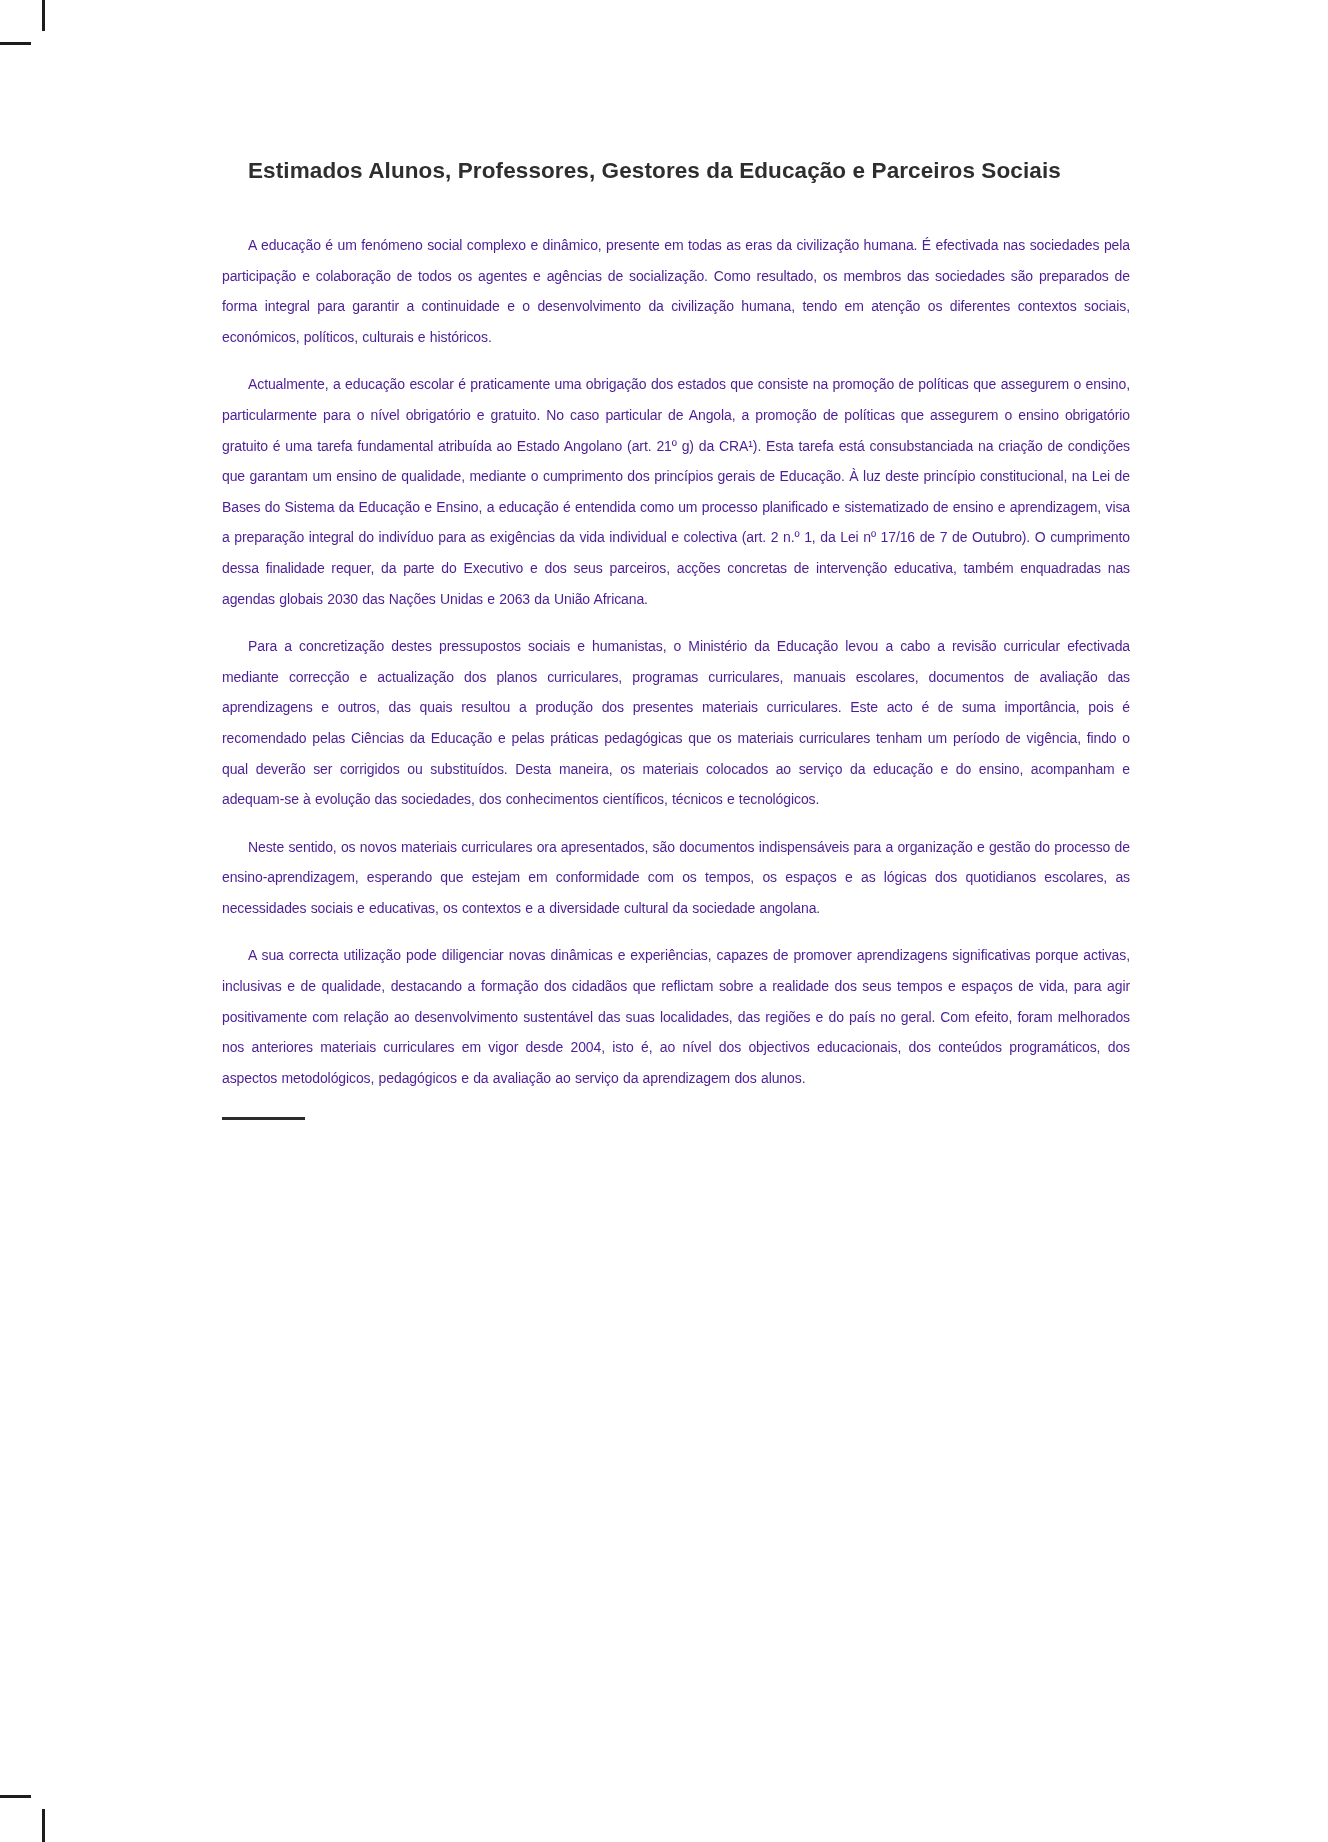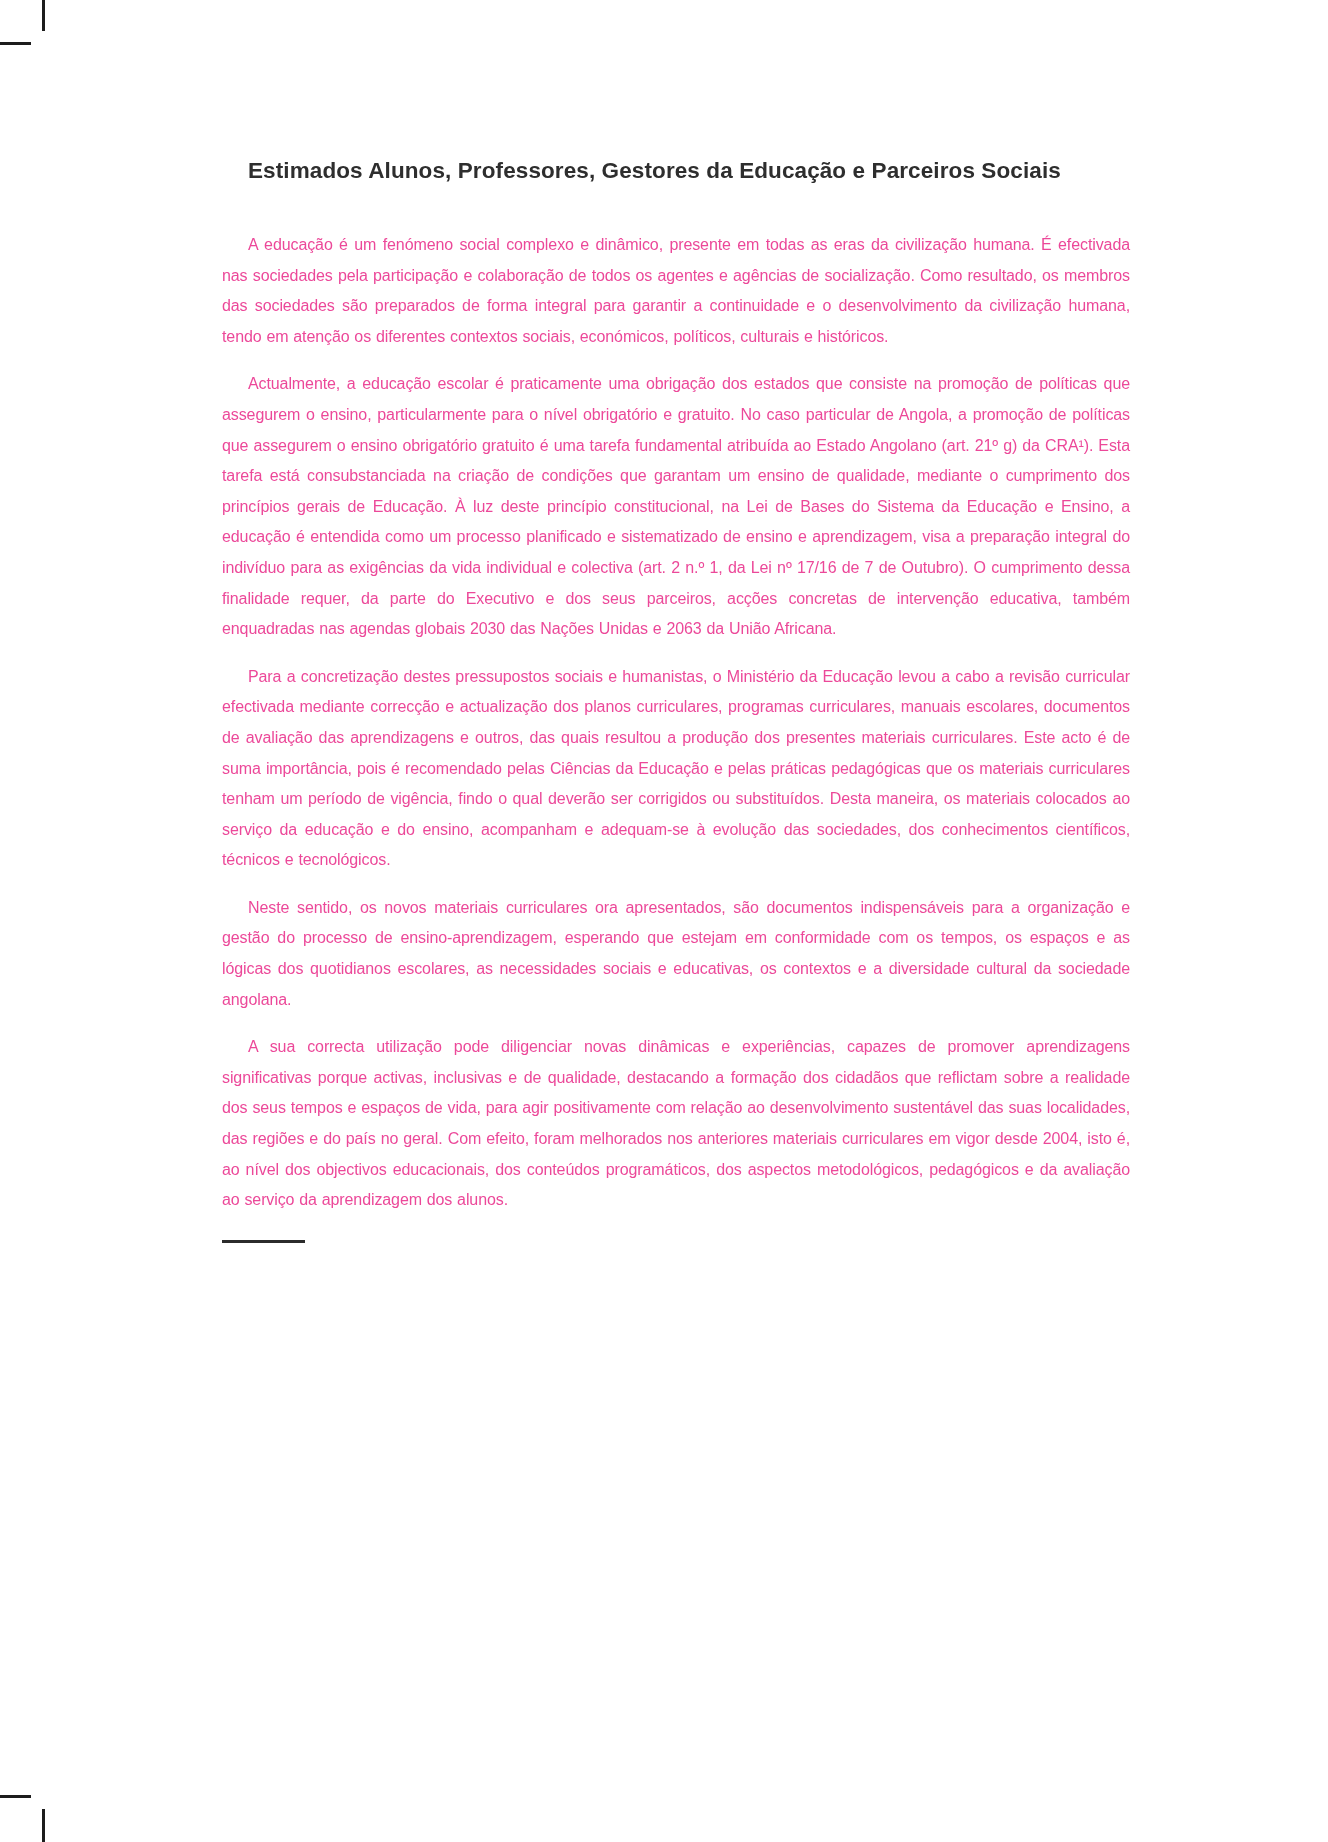--- a/index.html
+++ b/index.html
@@ -34,28 +34,28 @@
   }
   .doc-title {
     font-size: 22.5px;
     font-weight: bold;
     color: #2e2e2e;
     padding-left: 26px;
     letter-spacing: 0.1px;
     margin-bottom: 46px;
   }
   .para {
-    font-size: 16px;
+    font-size: 14px;
     line-height: 30.6px;
     text-align: justify;
     text-indent: 26px;
     letter-spacing: -0.1px;
     word-spacing: 0.5px;
     margin-bottom: 17px;
-    color: #ec4899;
+    color: #4c1d95;
   }
   .footnote-block { margin-top: 24px; }
   .footnote-rule {
     width: 83px;
     height: 0;
     border-top: 3px solid #2b2b2b;
     margin-bottom: 12px;
   }
   .footnote {
     font-size: 17px;

